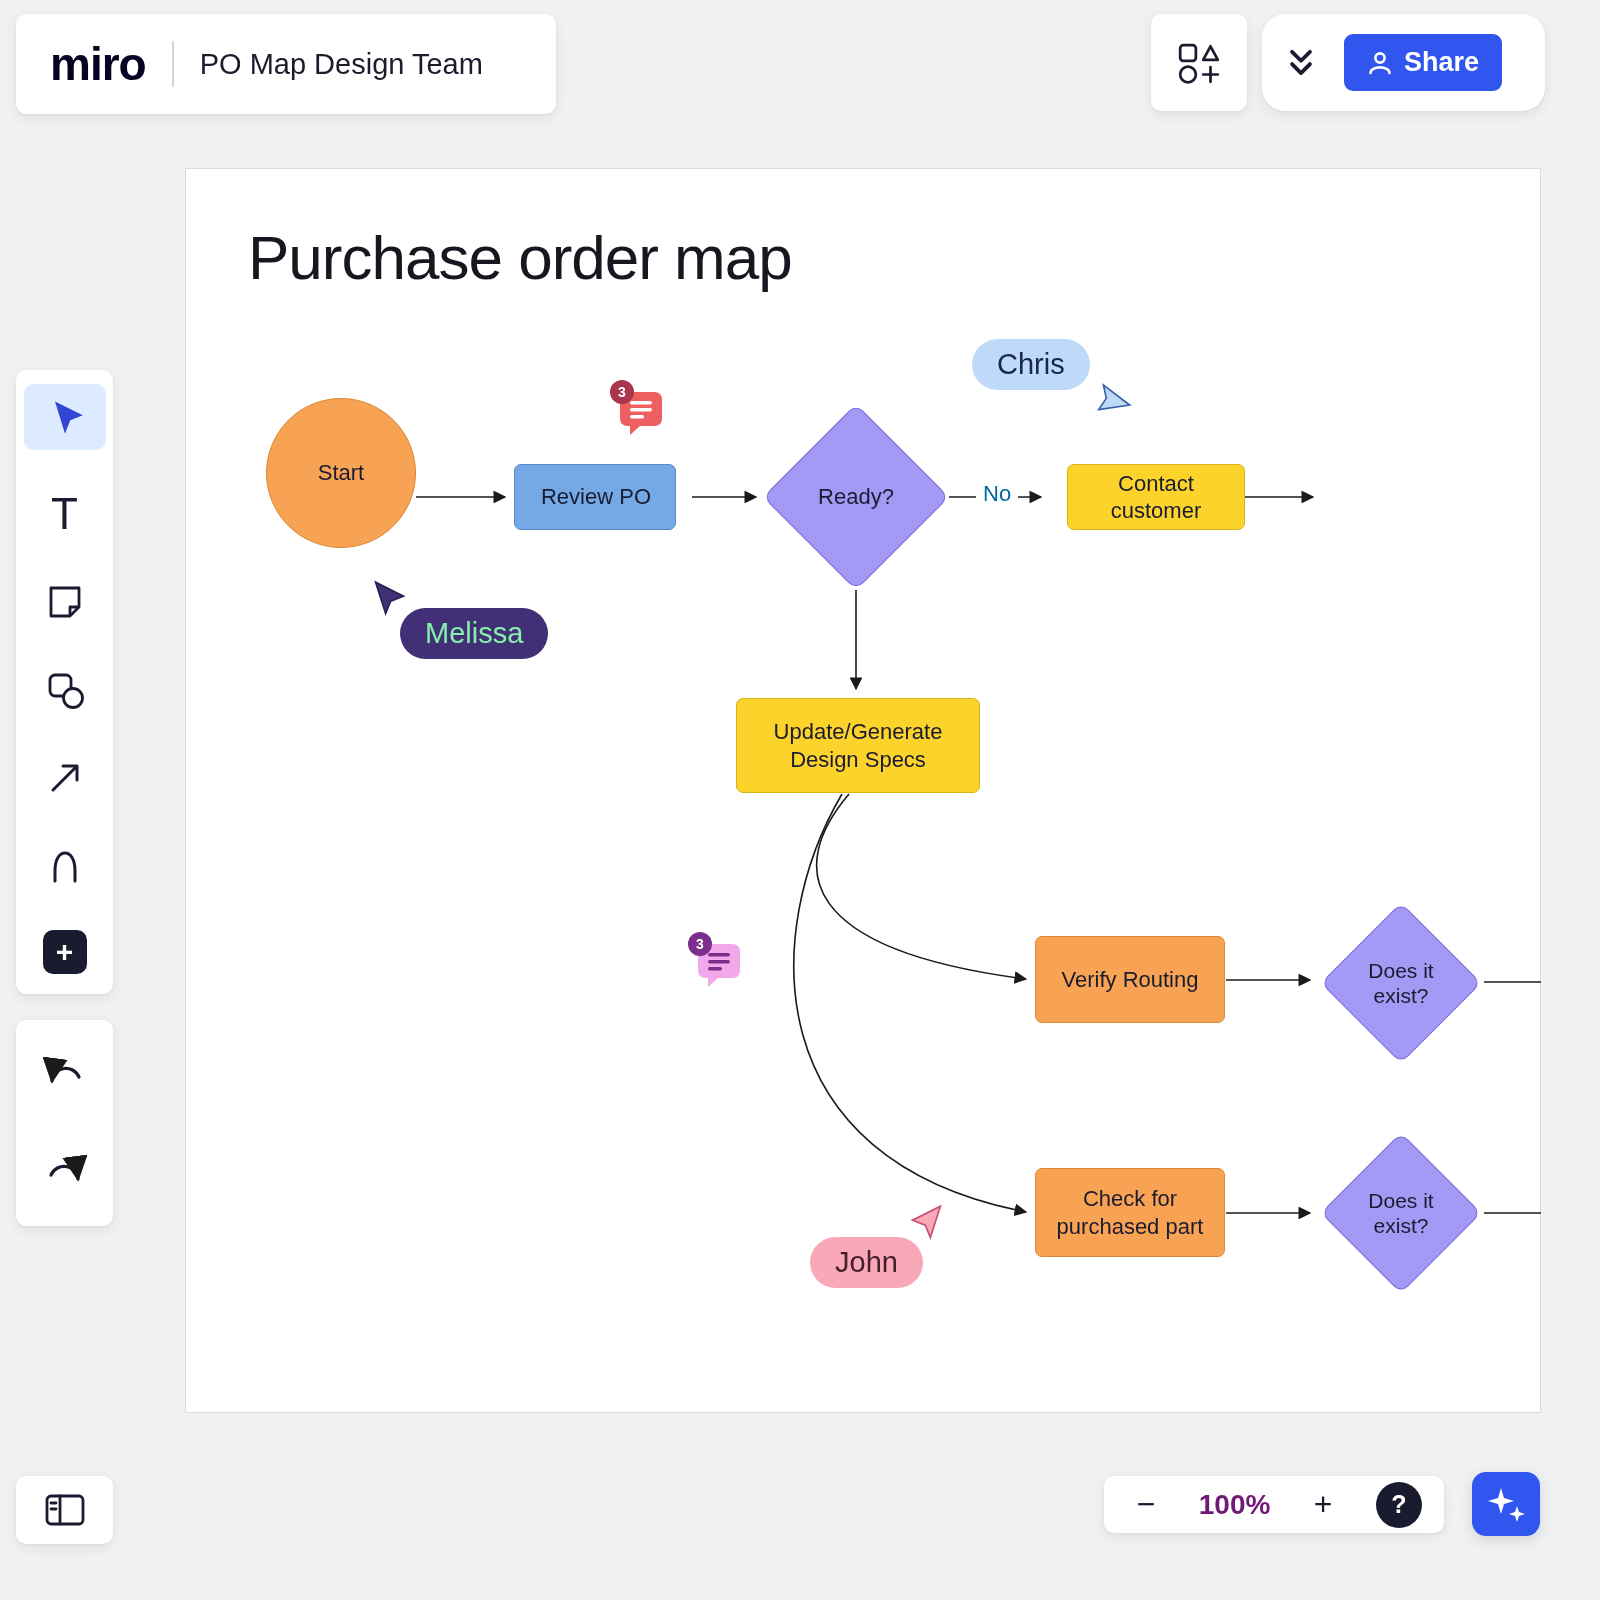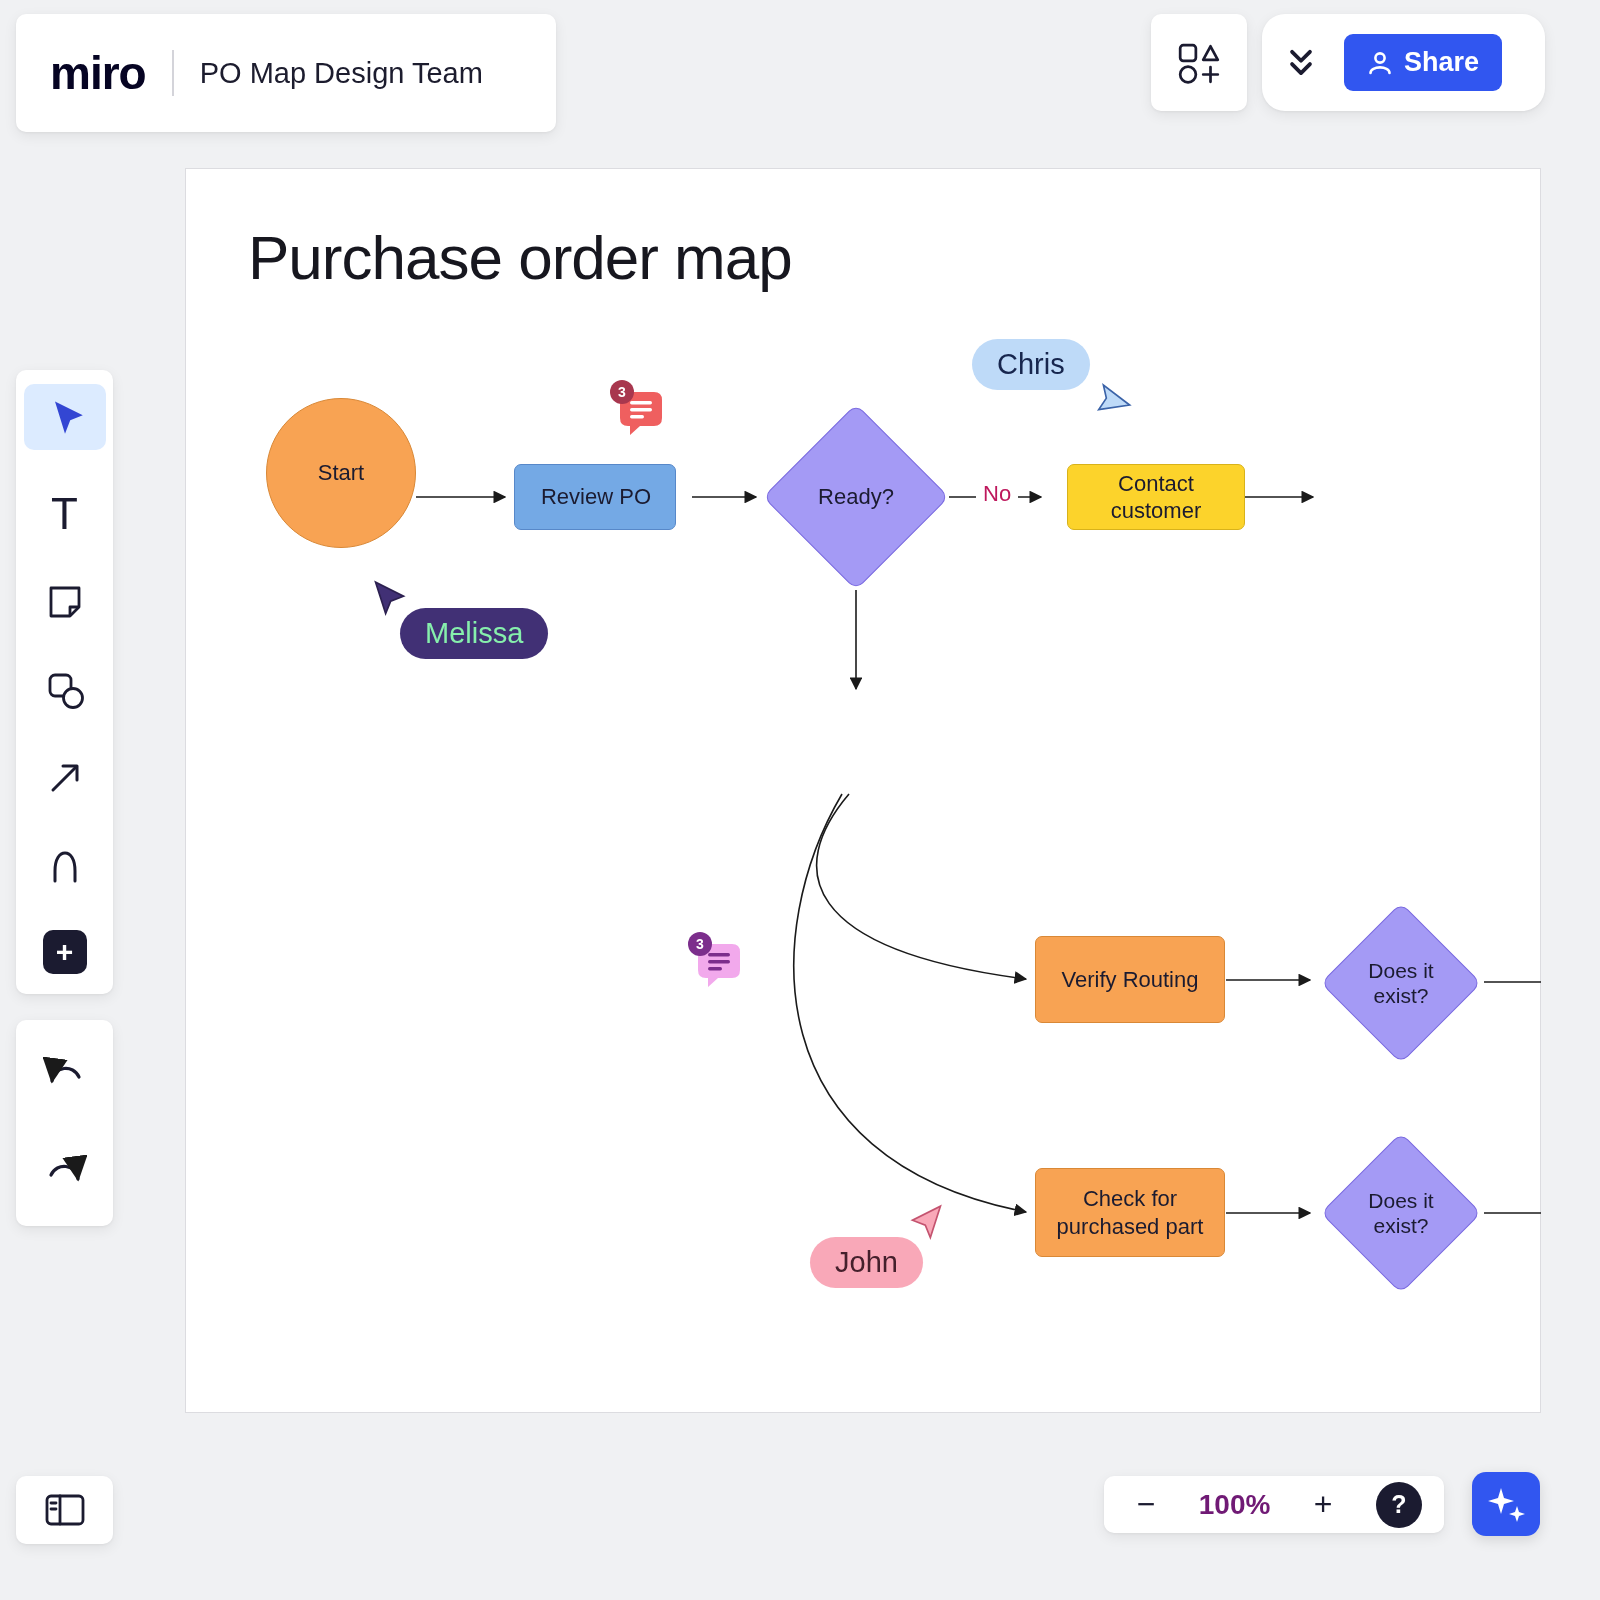--- a/index.html
+++ b/index.html
@@ -40,21 +40,21 @@
   .diamond .dlabel { position:absolute; inset:0; display:flex; align-items:center;
              justify-content:center; transform:rotate(-45deg); font-size:22px;
              color:#1b1b30; text-align:center; line-height:1.2; }
   .d-ready   { left:790px;  top:431px;  width:132px; height:132px; }
   .d-exists1 { left:1344px; top:926px;  width:114px; height:114px; }
   .d-exists2 { left:1344px; top:1156px; width:114px; height:114px; }
   .d-exists1 .dlabel, .d-exists2 .dlabel { font-size:21px; }
   .dlabel span { display:block; width:84px; }
 
   .no-label { position:absolute; left:976px; top:480px; background:#fff; padding:1px 7px;
-              font-size:22px; color:#be185d; z-index:5; }
+              font-size:22px; color:#0369a1; z-index:5; }
 
   
   .pill { position:absolute; border-radius:30px; font-size:29px; padding:9px 25px; z-index:6; }
   .pill-chris   { left:972px; top:339px; background:#bedaf8; color:#17264e; }
   .pill-melissa { left:400px; top:608px; background:#413075; color:#86efac; }
   .pill-john    { left:810px; top:1237px; background:#f9a8b8; color:#45202c; }
   .cursor-arrow { position:absolute; z-index:6; }
   .cur-chris   { left:1090px; top:380px; transform:rotate(145deg); }
   .cur-melissa { left:370px;  top:580px; }
   .cur-john    { left:908px;  top:1204px; transform:scaleX(-1); }
@@ -63,21 +63,21 @@
   .comment { position:absolute; width:46px; height:46px; z-index:6; }
   .comment .count { position:absolute; left:-8px; top:-10px; width:24px; height:24px;
                     border-radius:50%; color:#fff; font-size:14px; font-weight:700;
                     display:flex; align-items:center; justify-content:center; }
   .comment-red  { left:618px; top:390px; }
   .comment-red .count { background:#a8374e; }
   .comment-pink { left:696px; top:942px; }
   .comment-pink .count { background:#7c2e8c; }
 
   
-  .header-card { left:16px; top:14px; width:540px; height:118px; display:flex;
+  .header-card { left:16px; top:14px; width:540px; height:100px; display:flex;
                  align-items:center; gap:26px; padding:0 34px; }
   .logo { font-size:46px; font-weight:800; color:#060423; letter-spacing:-1px; }
   .hdr-divider { width:2px; height:46px; background:#d4d4da; }
   .board-name { font-size:29px; color:#1c1c2e; }
 
   .templates-card { left:1151px; top:14px; width:96px; height:97px;
                     display:flex; align-items:center; justify-content:center; }
   .actions-card { left:1262px; top:14px; width:283px; height:97px; display:flex;
                   align-items:center; gap:24px; padding:0 20px;border-radius:23px; }
   .icon-btn { background:none; border:none; cursor:pointer; display:flex;
@@ -154,20 +154,23 @@
   <div class="node rect-blue n-review">
     <span>Review PO</span>
   </div>
   <div class="diamond d-ready">
     <div class="dlabel">Ready?</div>
   </div>
   <div class="no-label">No</div>
   <div class="node rect-yellow n-contact">
     <span>Contact customer</span>
   </div>
+  <div class="node rect-yellow n-specs">
+    <span style="width:180px">Update/Generate Design Specs</span>
+  </div>
   <div class="node rect-orange n-verify">
     <span>Verify Routing</span>
   </div>
   <div class="diamond d-exists1">
     <div class="dlabel">
         <span>Does it exist?</span>
       </div>
   </div>
   <div class="node rect-orange n-check">
     <span style="width:150px">Check for purchased part</span>

